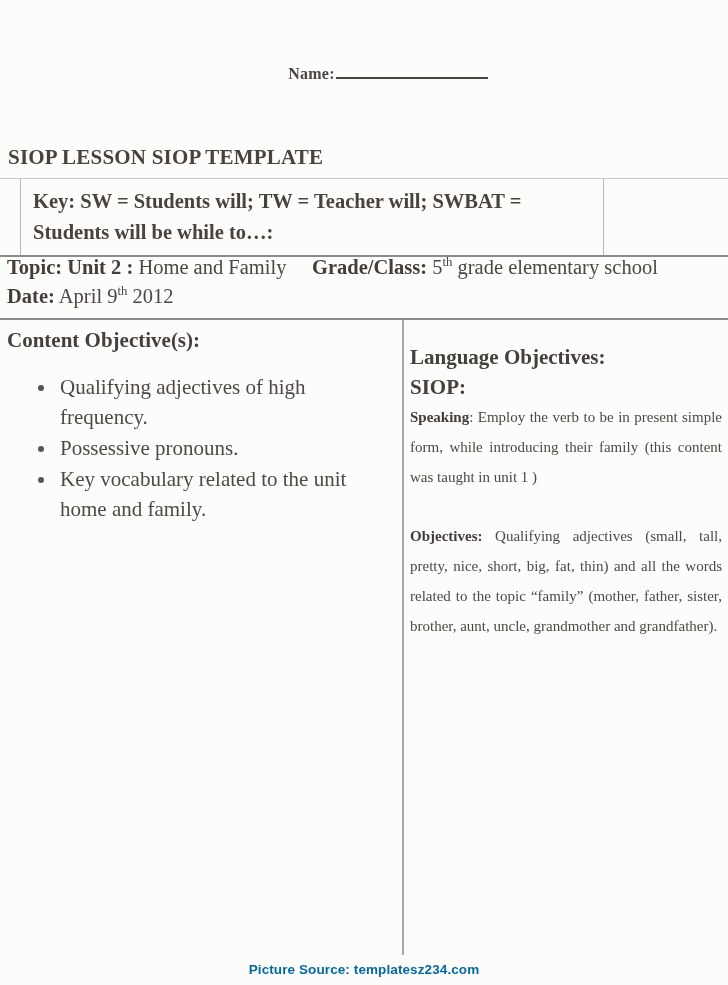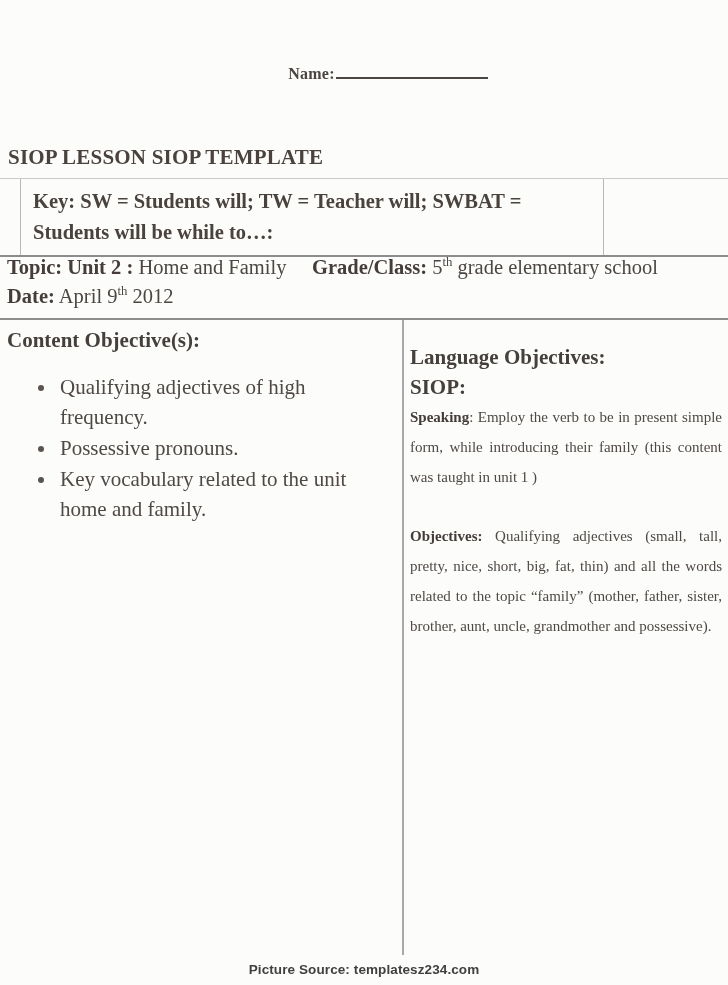--- a/index.html
+++ b/index.html
@@ -180,21 +180,21 @@
   
   .footer {
     position: absolute;
     top: 962px;
     left: 0;
     width: 728px;
     text-align: center;
     font-family: "Liberation Sans", "DejaVu Sans", sans-serif;
     font-weight: bold;
     font-size: 13.5px;
-    color: #404040;
+    color: #0369a1;
     letter-spacing: 0.1px;
   }
 </style>
 </head>
 <body>
 
 <div class="page">
 
   <div class="name-row">
     <span class="name-label">Name:</span><span class="name-blank"></span>
@@ -239,20 +239,20 @@
 
   <div class="col-right">
     <div class="col-head">Language Objectives:</div>
     <div class="col-head">SIOP:</div>
 
     <p class="para">
       <b>Speaking</b><span>: Employ the verb to be in present simple form, while introducing their family (this content was taught in unit 1 )</span>
     </p>
 
     <p class="para gap">
-      <b>Objectives:</b><span> Qualifying adjectives (small, tall, pretty, nice, short, big, fat, thin) and all the words related to the topic “family” (mother, father, sister, brother, aunt, uncle, grandmother and possessive).</span>
+      <b>Objectives:</b><span> Qualifying adjectives (small, tall, pretty, nice, short, big, fat, thin) and all the words related to the topic “family” (mother, father, sister, brother, aunt, uncle, grandmother and grandfather).</span>
     </p>
 
   </div>
 
   <div class="footer">Picture Source: templatesz234.com</div>
 
 </div>
 
 </body></html>

